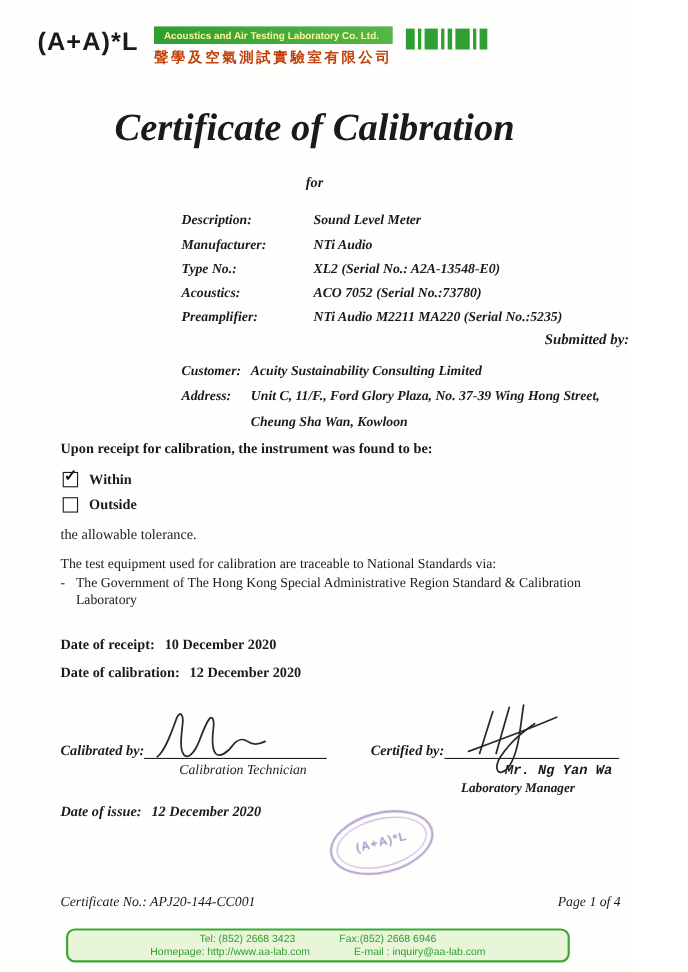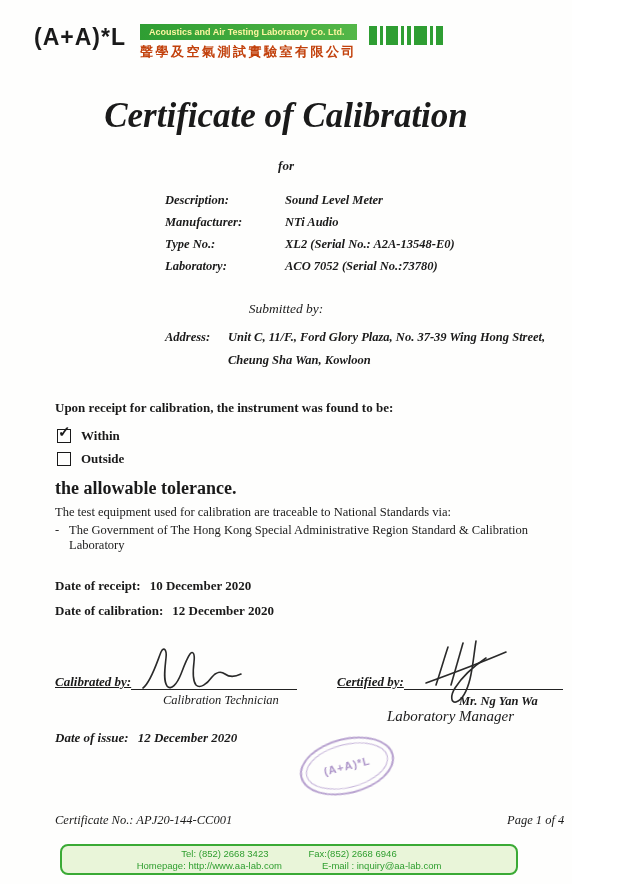--- a/index.html
+++ b/index.html
@@ -19,56 +19,56 @@
 
   
   .title{position:absolute;top:96px;left:0;right:0;text-align:center;font-size:35px;font-weight:bold;font-style:italic;}
   .for-label{position:absolute;top:158px;left:0;right:0;text-align:center;font-size:13px;font-weight:bold;font-style:italic;}
 
   
   .fields{position:absolute;top:189px;left:165px;font-size:12.5px;font-weight:bold;font-style:italic;line-height:22px;}
   .fields .row{display:flex;}
   .fields .flabel{width:120px;}
 
-  .submitted-by{position:absolute;top:301px;left:0;right:0;text-align:center;font-size:13.5px;font-weight:normal;font-style:italic;}
+  .submitted-by{position:absolute;top:301px;left:0;right:0;text-align:right;font-size:13.5px;font-weight:bold;font-style:italic;}
 
   .customer-block{position:absolute;top:326px;left:165px;font-size:12.5px;font-weight:bold;font-style:italic;line-height:23px;}
   .customer-block .row{display:flex;}
   .customer-block .clabel{width:63px;flex:none;}
 
   
   .receipt-statement{position:absolute;top:400px;left:55px;font-size:13px;font-weight:bold;}
   .checkbox-group{position:absolute;top:428px;left:57px;font-size:13px;font-weight:bold;}
   .checkbox-row{display:flex;align-items:center;height:16px;margin-bottom:7px;}
   .checkbox{width:12px;height:12px;border:1.3px solid #1a1a1a;position:relative;margin-right:10px;flex:none;}
   .check-glyph{position:absolute;left:0px;top:-7px;font-size:15px;font-weight:bold;font-style:normal;}
-  .tolerance{position:absolute;top:478px;left:55px;font-size:18px;font-weight:bold;}
+  .tolerance{position:absolute;top:478px;left:55px;font-size:13px;font-weight:normal;}
   .traceability{position:absolute;top:505px;left:55px;font-size:12.5px;line-height:15.5px;width:515px;}
   .trace-item{display:flex;margin-top:2px;}
   .trace-dash{width:14px;flex:none;}
   .trace-body{width:496px;}
 
   .date-line{font-size:13px;font-weight:bold;}
   .date-line .lbl{margin-right:9px;}
   .date-receipt{position:absolute;top:578px;left:55px;}
   .date-calibration{position:absolute;top:603px;left:55px;}
 
   
   .signoff{position:absolute;top:650px;left:55px;width:520px;font-size:13px;font-weight:bold;font-style:italic;}
   .sig-group{position:absolute;top:0;}
   .sig-left{left:0;width:242px;}
   .sig-right{left:282px;width:226px;}
   .sig-row{display:flex;align-items:flex-end;height:40px;}
-  .sig-label{white-space:nowrap;text-decoration:underline;}
+  .sig-label{white-space:nowrap;}
   .sig-line{flex:1;border-bottom:1.3px solid #222;height:100%;position:relative;}
   .sig-svg{position:absolute;left:6px;bottom:-5px;}
   .sig-svg-right{position:absolute;left:14px;bottom:-16px;}
   .sig-caption{font-size:12.5px;font-weight:normal;margin-left:108px;margin-top:3px;}
-  .sig-caption-name{font-size:12.5px;font-weight:bold;margin-left:122px;margin-top:4px;line-height:15px;}
-  .sig-caption-title{font-size:15px;font-weight:normal;margin-left:50px;line-height:15px;}
+  .sig-caption-name{font-size:12.5px;font-weight:bold;margin-left:122px;margin-top:4px;line-height:15px;font-family:Liberation Mono, monospace;}
+  .sig-caption-title{font-size:12px;font-weight:bold;margin-left:82px;line-height:15px;}
 
   .date-issue{position:absolute;top:730px;left:55px;font-size:13px;font-weight:bold;font-style:italic;}
   .date-issue .lbl{margin-right:9px;}
 
   
   .stamp{position:absolute;left:299px;top:738px;width:92px;height:52px;border:2px solid rgba(125,85,170,.55);
          border-radius:50%;transform:rotate(-14deg);display:flex;align-items:center;justify-content:center;
          filter:blur(.3px);}
   .stamp::before{content:"";position:absolute;inset:4px;border:1px solid rgba(125,85,170,.45);border-radius:50%;}
   .stamp-text{color:rgba(125,85,170,.62);font-size:11px;font-weight:bold;letter-spacing:1px;font-family:"Liberation Sans",sans-serif;}
@@ -115,28 +115,36 @@
     </div>
     <div class="row">
       <span class="flabel">Manufacturer:</span>
       <span class="fvalue">NTi Audio</span>
     </div>
     <div class="row">
       <span class="flabel">Type No.:</span>
       <span class="fvalue">XL2 (Serial No.: A2A-13548-E0)</span>
     </div>
     <div class="row">
-      <span class="flabel">Laboratory:</span>
+      <span class="flabel">Acoustics:</span>
       <span class="fvalue">ACO 7052 (Serial No.:73780)</span>
     </div>
+    <div class="row">
+      <span class="flabel">Preamplifier:</span>
+      <span class="fvalue">NTi Audio M2211 MA220 (Serial No.:5235)</span>
+    </div>
   </div>
 
   <div class="submitted-by">Submitted by:</div>
 
   <div class="customer-block">
+    <div class="row">
+      <span class="clabel">Customer:</span>
+      <span>Acuity Sustainability Consulting Limited</span>
+    </div>
     <div class="row">
       <span class="clabel">Address:</span>
       <span>Unit C, 11/F., Ford Glory Plaza, No. 37-39 Wing Hong Street,</span>
     </div>
     <div class="row">
       <span class="clabel"></span>
       <span>Cheung Sha Wan, Kowloon</span>
     </div>
   </div>
 

